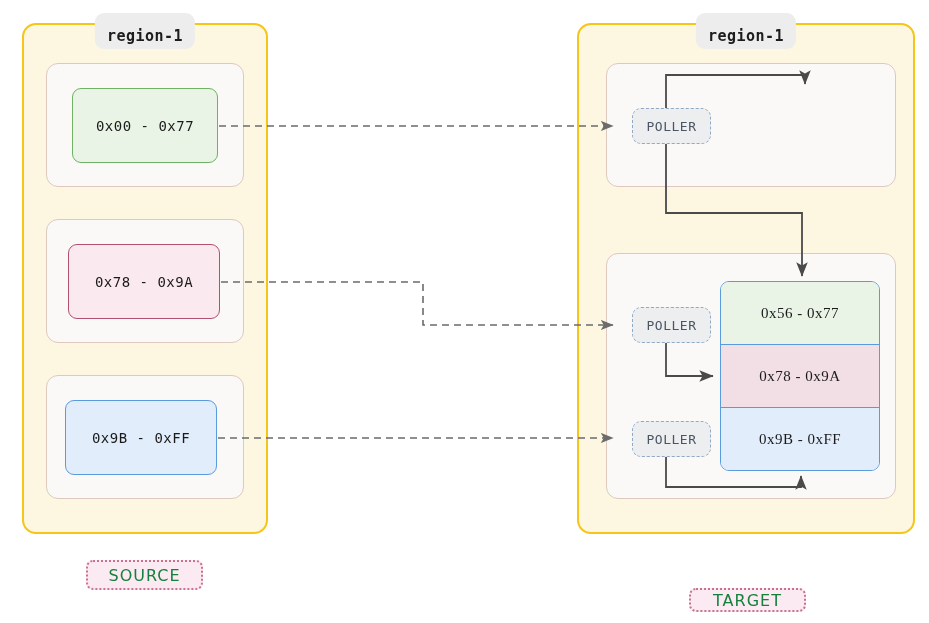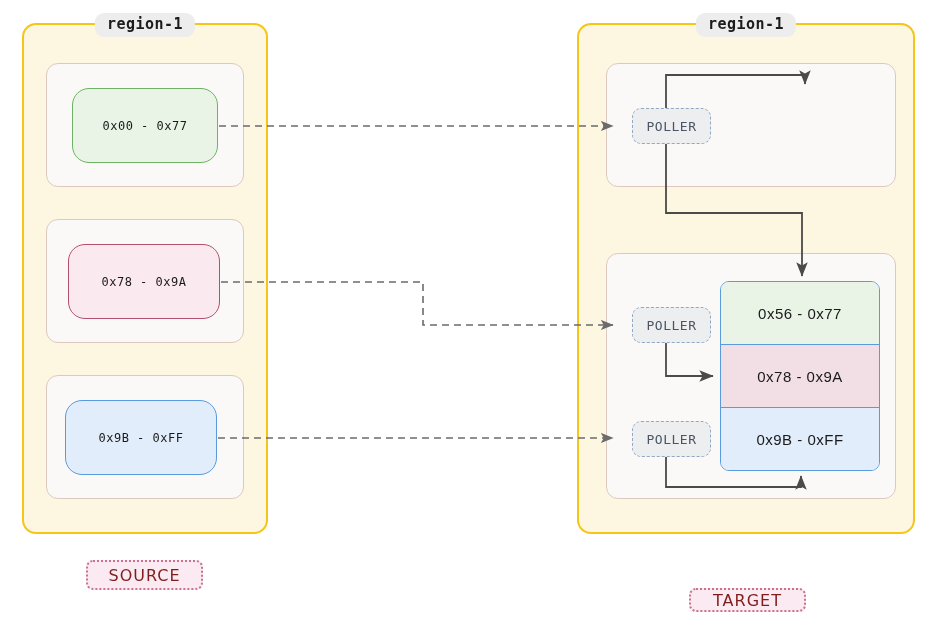--- a/index.html
+++ b/index.html
@@ -34,45 +34,45 @@
     position: absolute;
     top: -12px;
     left: 50%;
     transform: translateX(-50%);
     background: #ededed;
     color: #1c1c1c;
     font-family: "DejaVu Sans Mono", "Liberation Mono", monospace;
     font-weight: bold;
     font-size: 15px;
     letter-spacing: 0.5px;
-    padding: 3px 12px 4px 12px;
+    padding: 15px 12px 4px 12px;
     border-radius: 9px;
     white-space: nowrap;
     line-height: 1.1;
   }
 
   
   .card {
     position: absolute;
     background: #faf9f8;
     border: 1.4px solid #ddc9c0;
     border-radius: 12px;
     box-sizing: border-box;
   }
 
   
   .chip {
     position: absolute;
     box-sizing: border-box;
-    border-radius: 17px;
-    display: flex;
-    align-items: center;
-    justify-content: center;
-    font-family: "DejaVu Sans Mono", "Liberation Mono", monospace;
-    font-size: 12px;
+    border-radius: 9px;
+    display: flex;
+    align-items: center;
+    justify-content: center;
+    font-family: "DejaVu Sans Mono", "Liberation Mono", monospace;
+    font-size: 14px;
     color: #1a1a1a;
     letter-spacing: 0.5px;
     white-space: nowrap;
   }
   .chip-green  { background: #e9f4e6; border: 1.6px solid #6eb265; }
   .chip-pink   { background: #fae9ef; border: 1.6px solid #b2506f; }
   .chip-blue   { background: #e2edfb; border: 1.6px solid #5a9bdd; }
 
   
   .stack {
@@ -82,21 +82,21 @@
     border-radius: 9px;
     overflow: hidden;
     display: flex;
     flex-direction: column;
   }
   .stack-seg {
     flex: 1 1 0;
     display: flex;
     align-items: center;
     justify-content: center;
-    font-family: Liberation Sans, sans-serif;
+    font-family: Liberation Serif, serif;
     font-size: 15px;
     color: #1a1a1a;
     letter-spacing: 0.5px;
     white-space: nowrap;
     box-sizing: border-box;
   }
   .seg-green { background: #e9f4e6; border-bottom: 1.4px solid #5a9bdd; }
   .seg-pink  { background: #f2dfe6; border-bottom: 1.4px solid #5a9bdd; }
   .seg-blue  { background: #e2edfb; }
 
@@ -123,21 +123,21 @@
     position: absolute;
     box-sizing: border-box;
     background: #fbeaf1;
     border: 2px dotted #c9728f;
     border-radius: 7px;
     display: flex;
     align-items: center;
     justify-content: center;
     font-family: "DejaVu Sans", "Liberation Sans", sans-serif;
     font-size: 16px;
-    color: #7f1d1d;
+    color: #15803d;
     letter-spacing: 1px;
     white-space: nowrap;
   }
 
   
   #wires {
     position: absolute;
     left: 0; top: 0;
     width: 929px;
     height: 623px;

